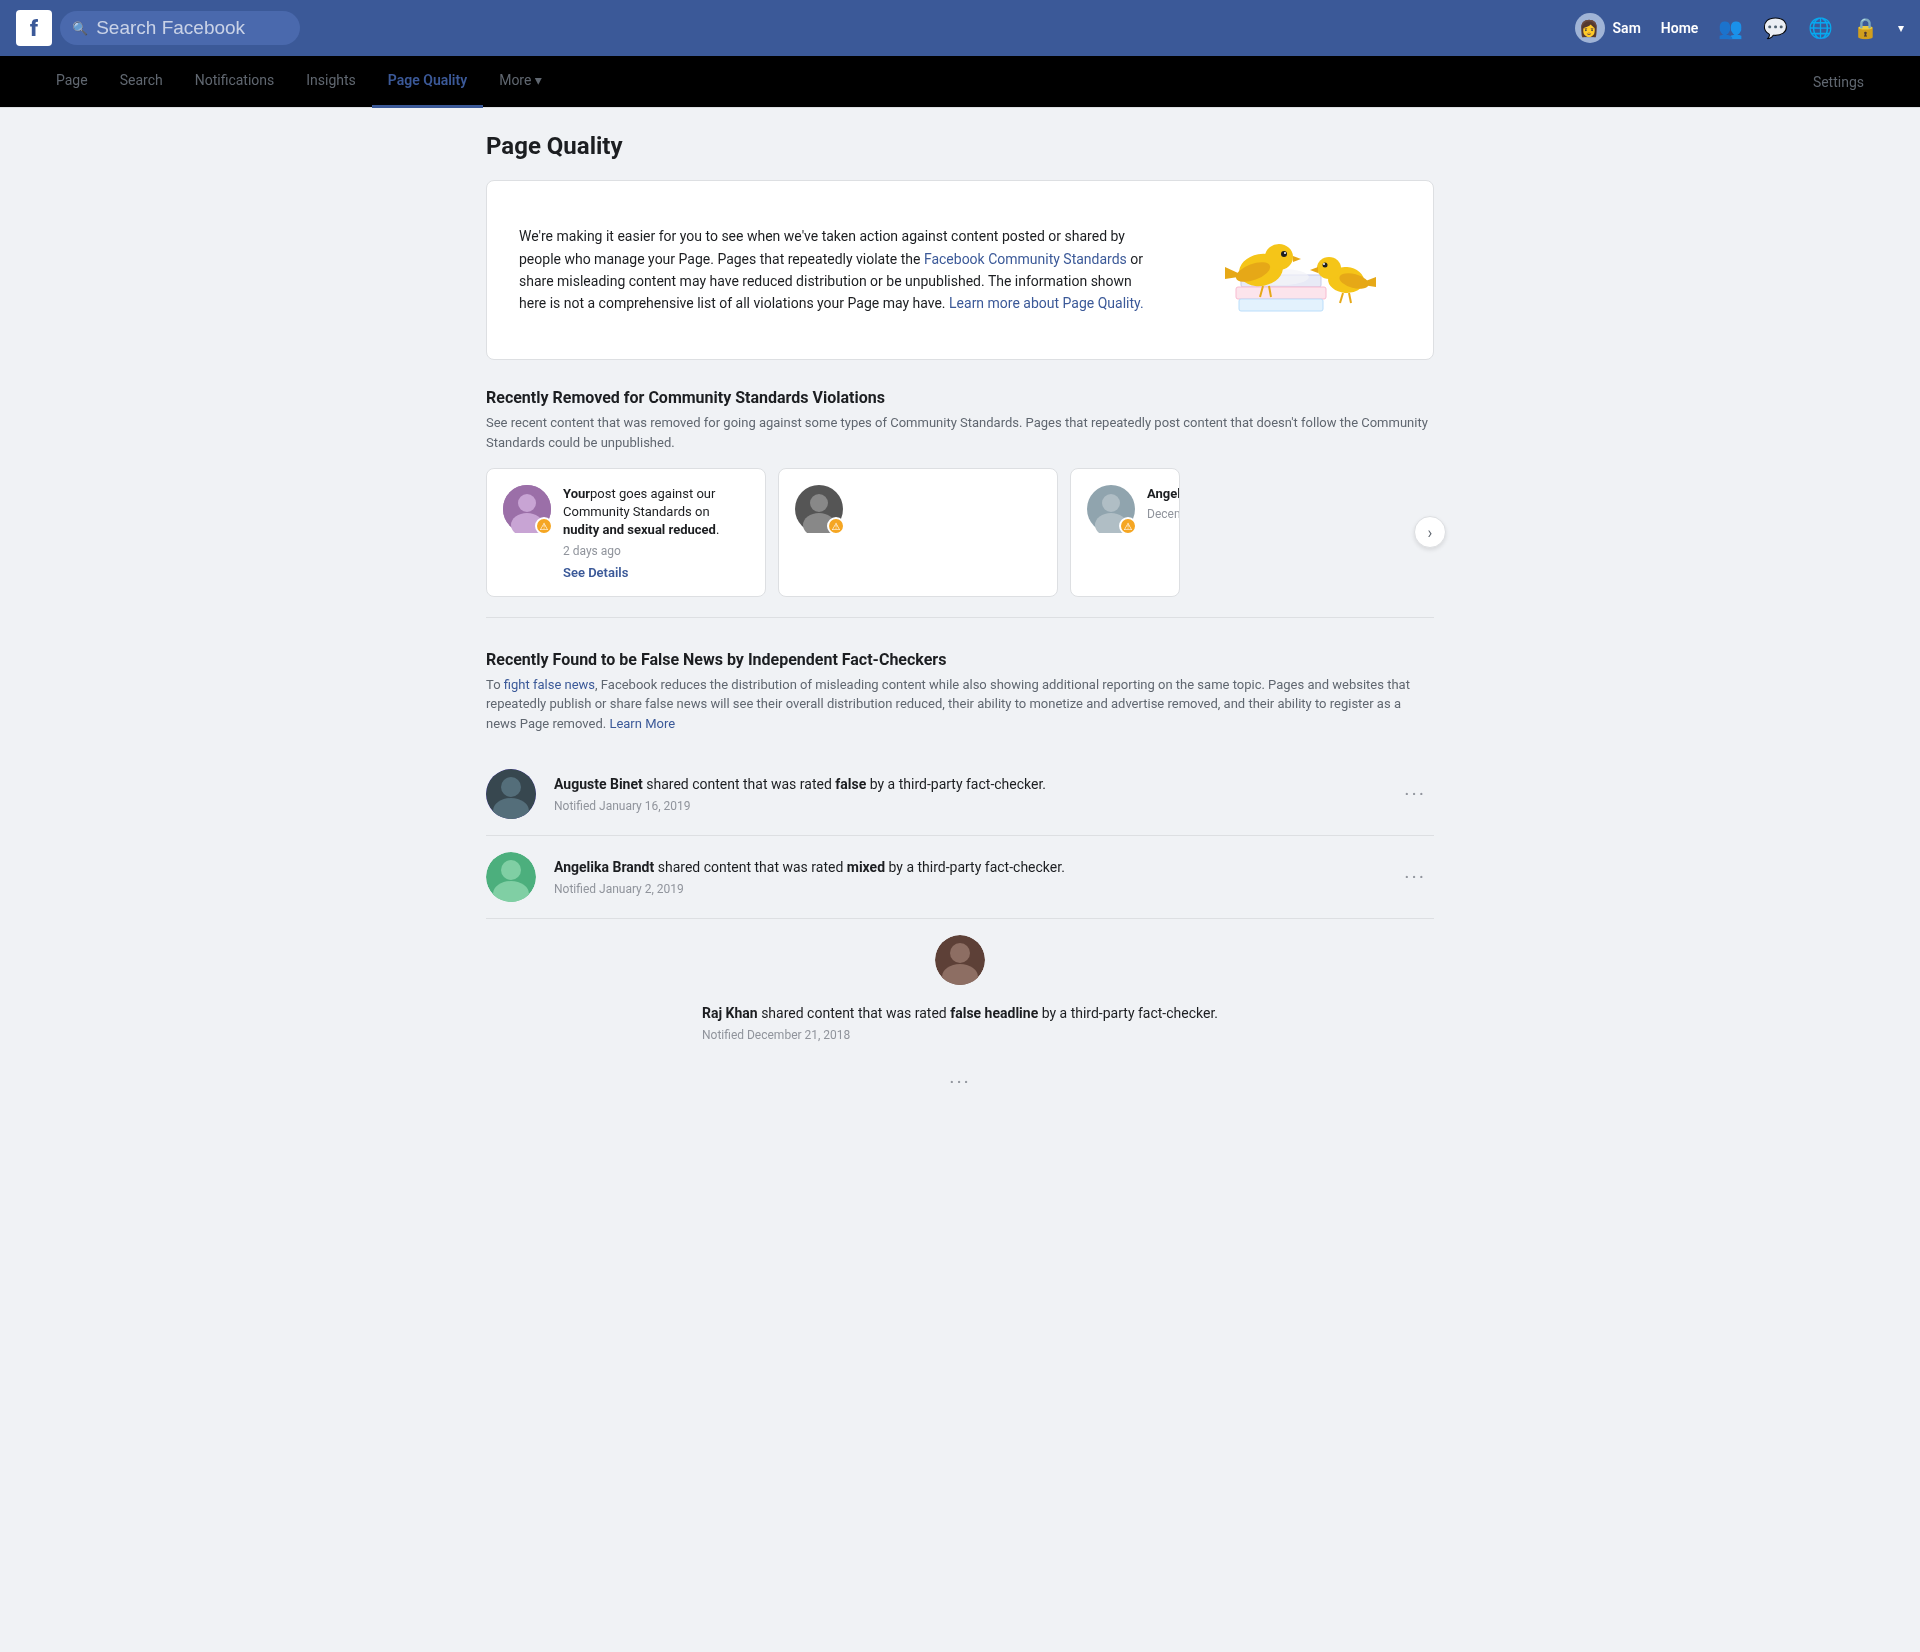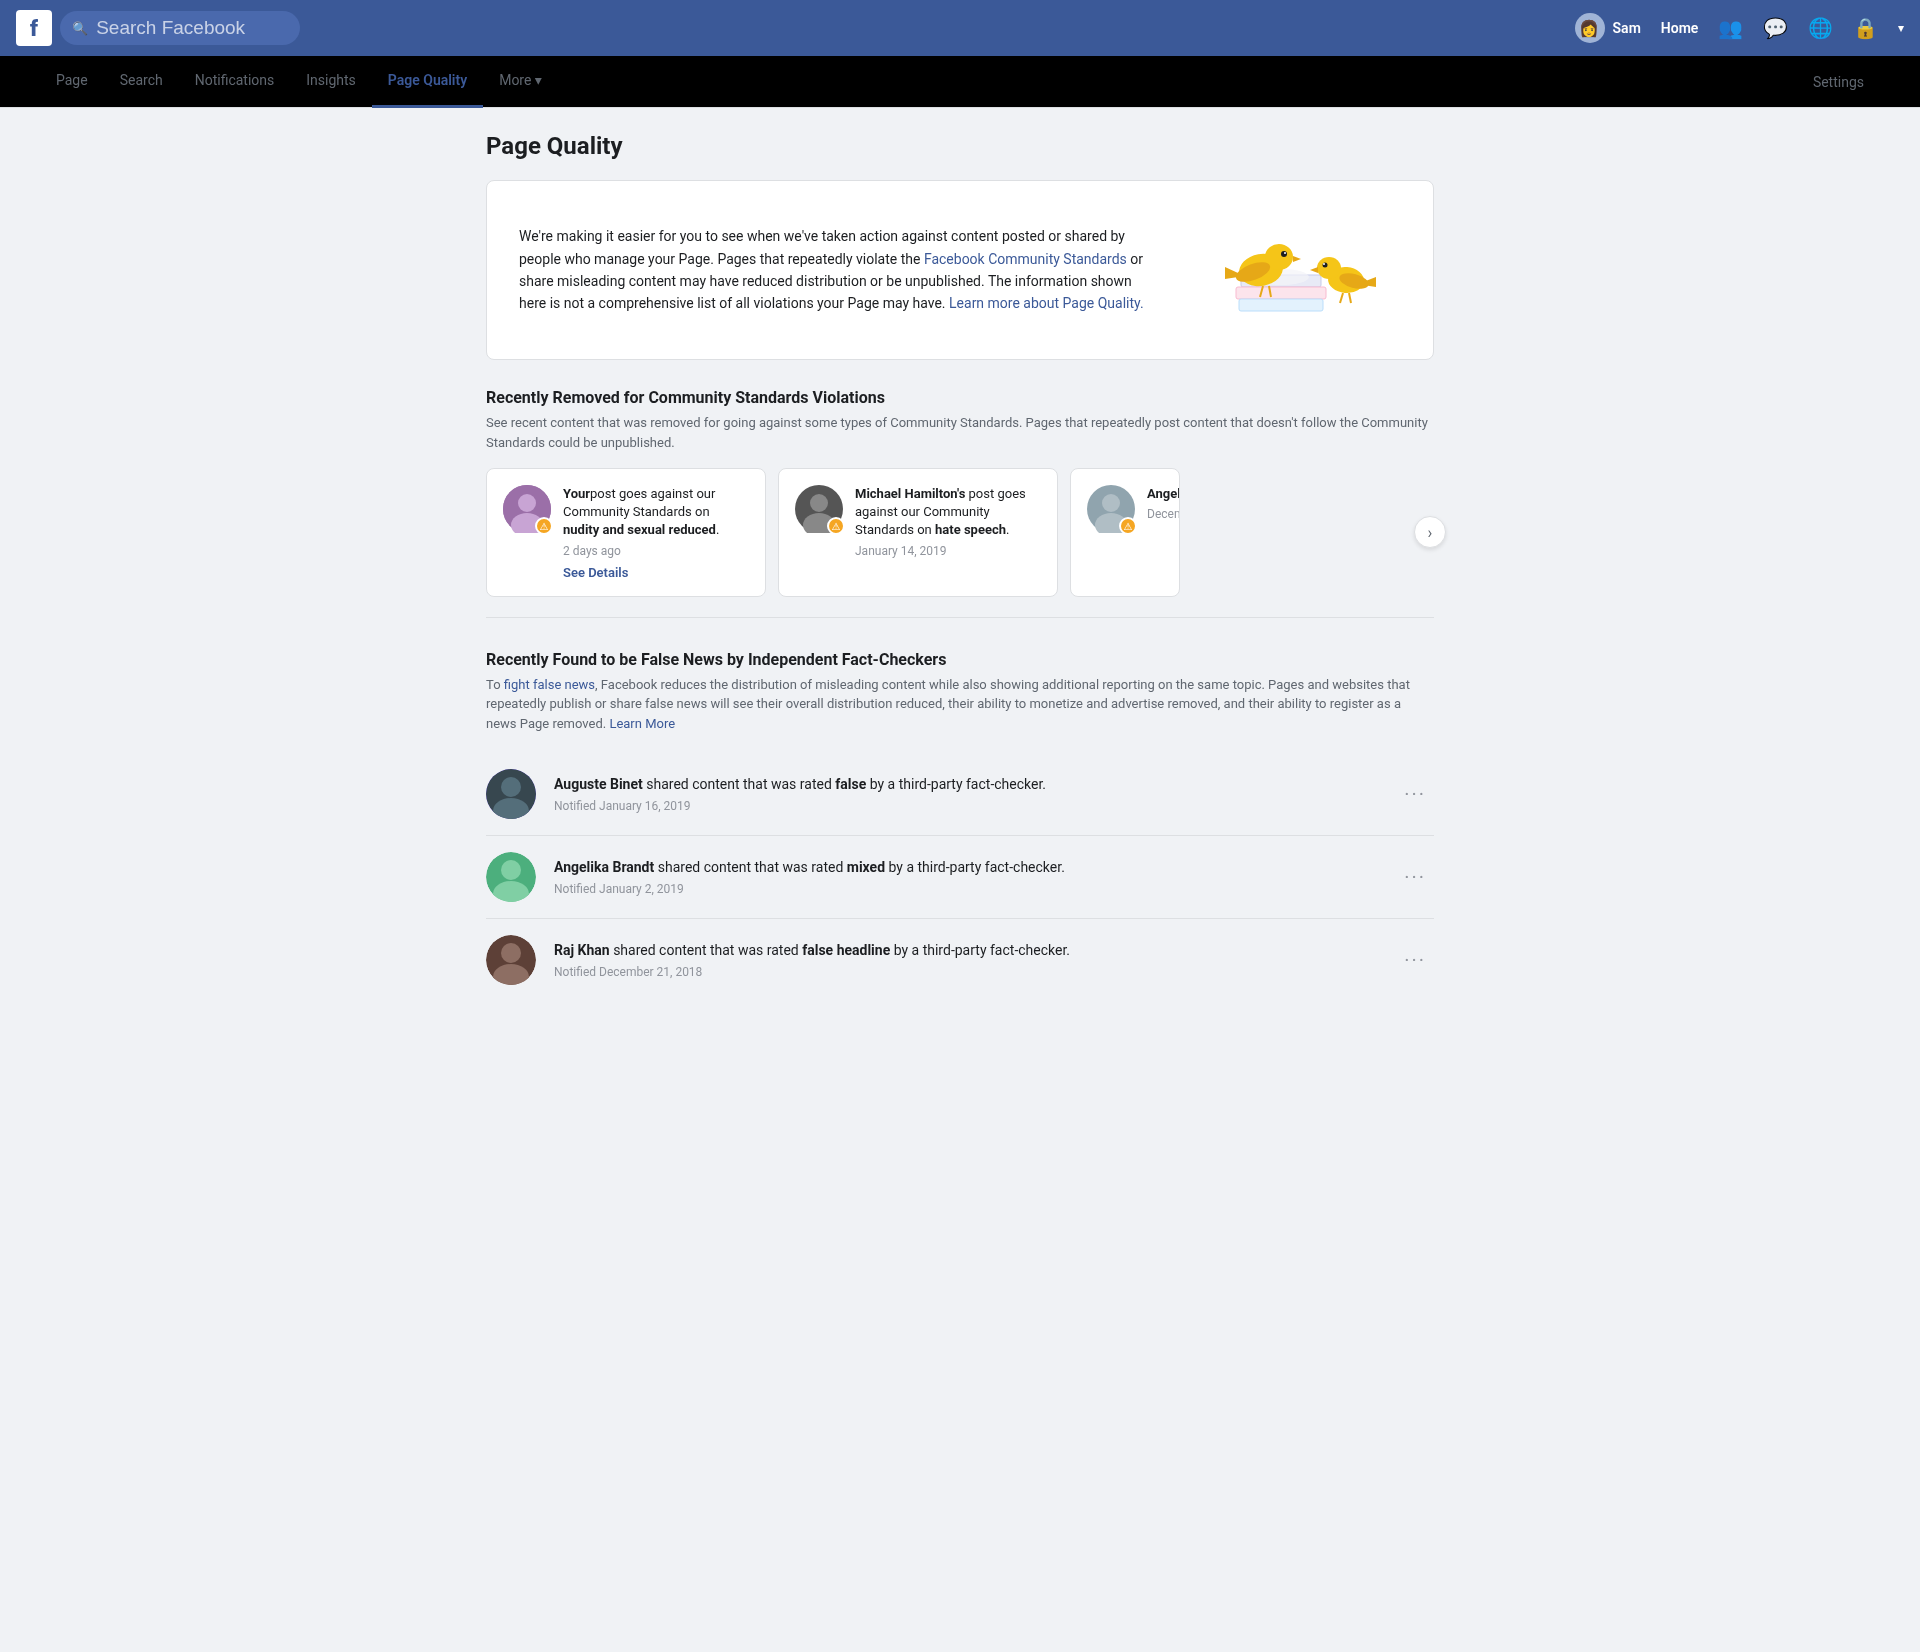--- a/index.html
+++ b/index.html
@@ -292,21 +292,21 @@
       text-decoration: none;
     }
 
     .fact-check-item {
       display: flex;
       align-items: center;
       gap: 18px;
       padding: 16px 0;
       border-bottom: 1px solid #dddfe2;
     }
-    .fact-check-item:last-child { border-bottom: none; }
+    .fact-check-item:last-child { border-bottom: none; flex-direction: column; }
     .fact-avatar {
       width: 50px;
       height: 50px;
       border-radius: 50%;
       flex-shrink: 0;
       overflow: hidden;
       display: flex;
       align-items: center;
       justify-content: center;
       font-size: 22px;
@@ -480,26 +480,20 @@
 
           <div class="violation-card">
             <div class="violation-avatar">
               <svg width="48" height="48" viewBox="0 0 48 48">
                 <circle cx="24" cy="24" r="24" fill="#555"></circle>
                 <circle cx="24" cy="18" r="9" fill="#888"></circle>
                 <ellipse cx="24" cy="40" rx="16" ry="12" fill="#888"></ellipse>
               </svg>
               <div class="violation-badge">⚠</div>
             </div>
-            <div class="violation-content">
-              <div class="violation-text">
-                <strong>Michael Hamilton's</strong><span> post goes against our Community Standards on </span><strong>hate speech</strong><span>.</span>
-              </div>
-              <div class="violation-date">January 14, 2019</div>
-            </div>
           </div>
 
           <div class="violation-card" style="width: 110px; overflow: hidden;">
             <div class="violation-avatar">
               <svg width="48" height="48" viewBox="0 0 48 48">
                 <circle cx="24" cy="24" r="24" fill="#90a4ae"></circle>
                 <circle cx="24" cy="18" r="9" fill="#b0bec5"></circle>
                 <ellipse cx="24" cy="40" rx="16" ry="12" fill="#b0bec5"></ellipse>
               </svg>
               <div class="violation-badge">⚠</div>

